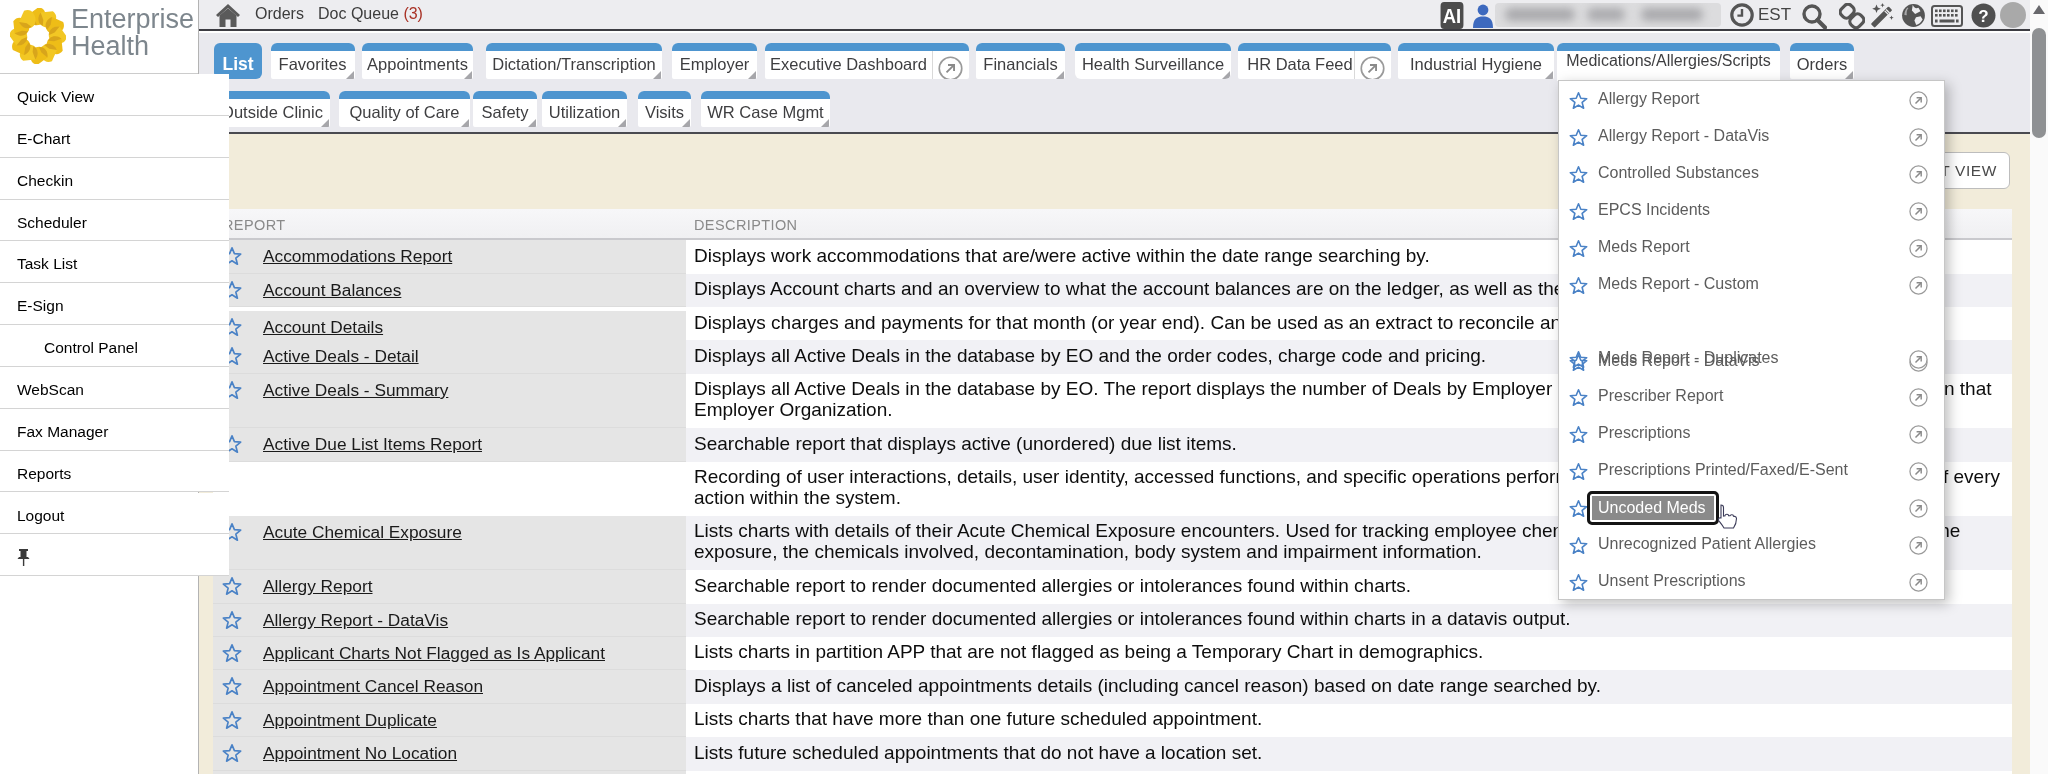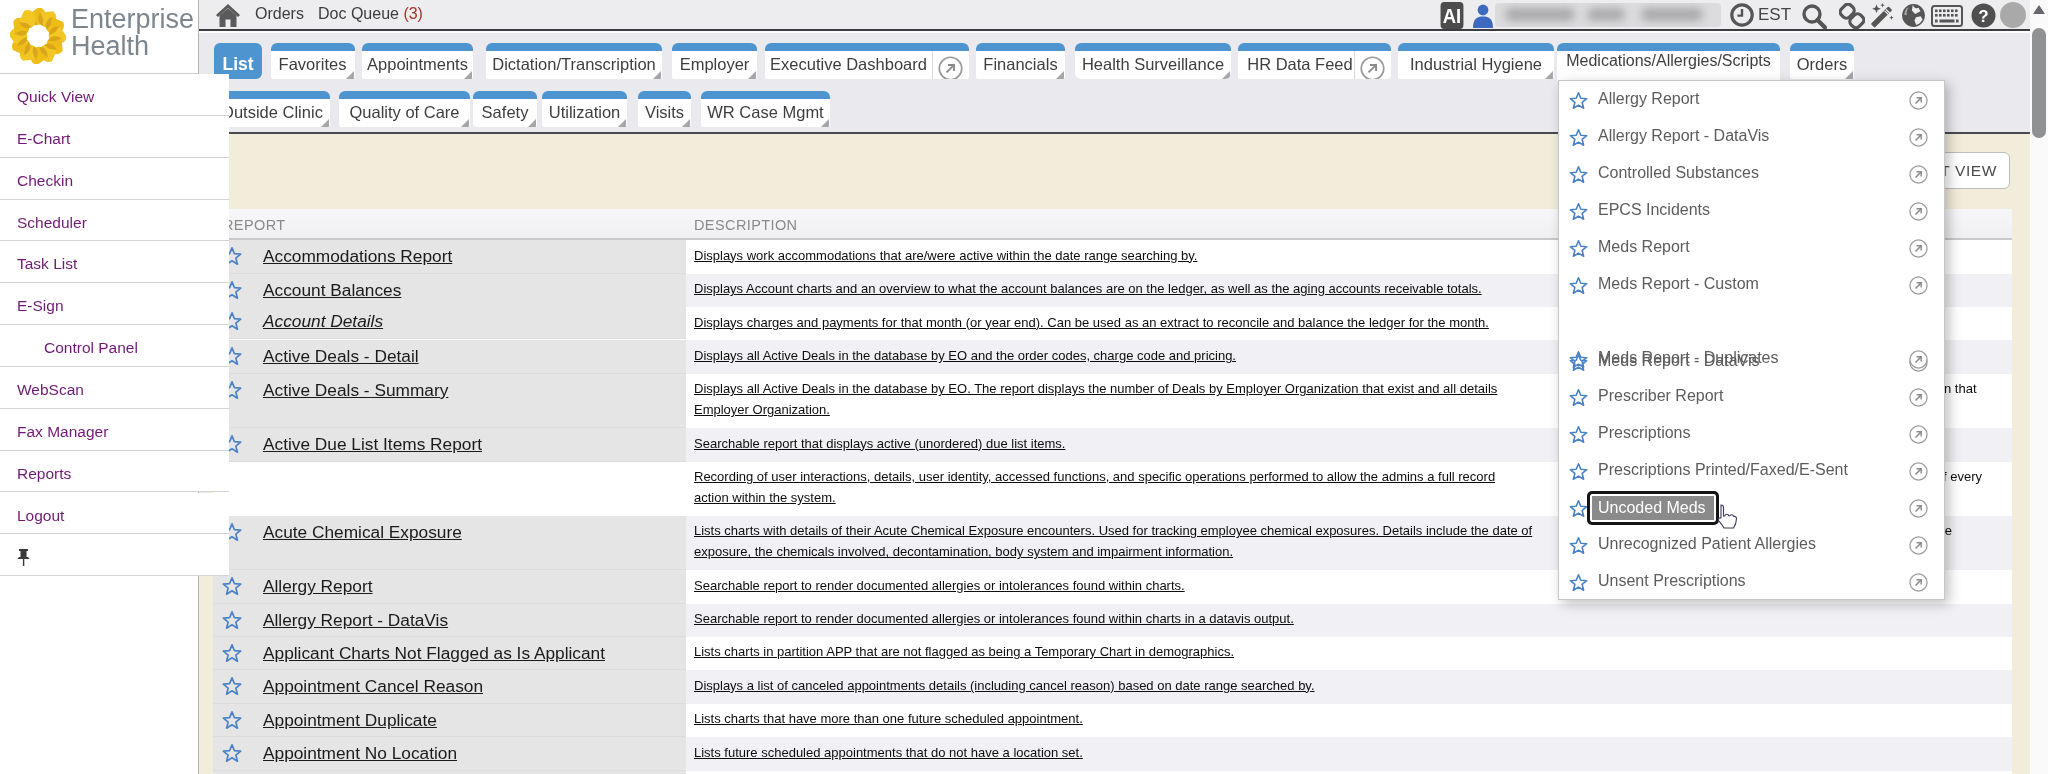--- a/index.html
+++ b/index.html
@@ -4,21 +4,21 @@
 <style>
 * { margin:0; padding:0; box-sizing:border-box; }
 html,body { width:2048px; height:774px; overflow:hidden; }
 body { font-family:"Liberation Sans", sans-serif; position:relative; background:#ffffff; }
 #stage { position:absolute; left:0; top:0; width:2048px; height:774px; overflow:hidden; }
 
 
 #sidebar { position:absolute; left:0; top:0; width:199px; height:774px; background:#ffffff; border-right:1px solid #b3b3b3; z-index:30; }
 #logo { position:absolute; left:0; top:0; width:198px; height:74px; border-bottom:1px solid #cccccc; }
 #logoTxt { position:absolute; left:71px; top:6px; color:#7d868d; font-size:27px; line-height:27px; letter-spacing:0px; }
-.navitem { position:absolute; left:0; width:229px; height:41.85px; line-height:41.85px; padding-left:17px; padding-top:2px; font-size:15.5px; color:#701a75; border-bottom:1px solid #d4d4d4; background:#fff; }
+.navitem { position:absolute; left:0; width:229px; height:41.85px; line-height:41.85px; padding-left:17px; padding-top:2px; font-size:15.5px; color:#000000; border-bottom:1px solid #d4d4d4; background:#fff; }
 
 
 #topbar { position:absolute; left:199px; top:0; width:1831px; height:31px; background:#ededf0; border-bottom:2px solid #3c3c42; z-index:20; }
 #topbar .t { position:absolute; top:5px; font-size:16px; color:#3c3c3c; }
 
 
 #tabbar { position:absolute; left:199px; top:33px; width:1831px; height:101px; background:#e9e9ee; border-bottom:2px solid #4a4a50; z-index:20; }
 .tab { position:absolute; height:36px; background:#ffffff; border-radius:6px 6px 2px 2px; overflow:hidden; }
 .tab .cap { position:absolute; left:0; top:0; right:0; height:8px; background:#4e95cf; }
 .tab .lbl { position:absolute; left:0; right:0; top:8px; height:28px; line-height:27px; text-align:center; font-size:16.5px; color:#3e3e40; white-space:nowrap; }
@@ -28,21 +28,21 @@
 
 #content { position:absolute; left:199px; top:134px; width:1831px; height:640px; background:#f2ecda; z-index:1; }
 #viewbtn { position:absolute; left:1664px; top:18px; width:147px; height:37px; background:#ffffff; border:1px solid #bdbdbd; border-radius:6px; font-size:15.5px; color:#4a4a4a; text-align:right; letter-spacing:0.6px; padding-right:12px; line-height:35px; }
 #table { position:absolute; left:14px; top:75.3px; width:1799px; background:#ffffff; }
 #thead { position:absolute; left:0; top:0; width:1799px; height:31px; background:linear-gradient(#f7f7f9,#f0f0f2); border-bottom:2px solid #c9c9cd; }
 #thead .h { position:absolute; top:8px; font-size:14.5px; color:#8a8a8a; letter-spacing:0.4px; }
 .rrow { position:absolute; left:0; width:473px; background:#e5e5e5; border-bottom:1px solid #dcdcdc; }
 .drow { position:absolute; left:473px; width:1326px; overflow:hidden; }
 .star { position:absolute; left:9px; top:6px; width:20px; height:20px; }
 .rlink { position:absolute; left:50px; top:6px; font-size:17.3px; color:#1a1a1a; text-decoration:underline; white-space:nowrap; }
-.dtxt { position:absolute; left:8px; top:5.5px; font-size:13px; color:#0d0d0d; line-height:20.9px; white-space:nowrap;text-decoration:underline; }
+.dtxt { position:absolute; left:8px; top:5.5px; font-size:19px; color:#0d0d0d; line-height:20.9px; white-space:nowrap; }
 
 
 #dropdown { position:absolute; left:1558px; top:80px; width:387px; height:520px; background:#ffffff; border:1px solid #c6c6c6; box-shadow:4px 4px 12px rgba(0,0,0,0.25); z-index:40; }
 .ditem { position:absolute; left:0; width:385px; height:37px; }
 .ditem .dstar { position:absolute; left:10px; top:9px; width:19px; height:19px; }
 .ditem .dlbl { position:absolute; left:39px; top:8px; font-size:16px; color:#5c5c5c; white-space:nowrap; }
 .ditem .dcirc { position:absolute; right:16px; top:9px; width:19px; height:19px; }
 
 
 #sbar { position:absolute; right:0; top:0; width:18px; height:774px; background:#fafafa; z-index:50; }
@@ -252,21 +252,21 @@
         </div>
         <div class="rrow" style="top: 64.4px; height: 33.4px;">
           <div class="star"><svg width="20" height="20" viewBox="0 0 24 24">
               <path d="M12 2.2 L14.9 9.2 L22.4 9.7 L16.6 14.5 L18.5 21.8 L12 17.8 L5.5 21.8 L7.4 14.5 L1.6 9.7 L9.1 9.2 Z" fill="none" stroke="#4a82c6" stroke-width="2" stroke-linejoin="round"></path>
             </svg></div>
           <div class="rlink">Account Balances</div>
         </div>
         <div class="drow" style="top: 64.4px; height: 33.4px; background: rgb(241, 241, 245);">
           <div class="dtxt">Displays Account charts and an overview to what the account balances are on the ledger, as well as the aging accounts receivable totals.</div>
         </div>
-        <div class="rrow" style="top: 96px; height: 33.4px; font-style: italic;">
+        <div class="rrow" style="top: 102px; height: 33.4px;">
           <div class="star"><svg width="20" height="20" viewBox="0 0 24 24">
               <path d="M12 2.2 L14.9 9.2 L22.4 9.7 L16.6 14.5 L18.5 21.8 L12 17.8 L5.5 21.8 L7.4 14.5 L1.6 9.7 L9.1 9.2 Z" fill="none" stroke="#4a82c6" stroke-width="2" stroke-linejoin="round"></path>
             </svg></div>
           <div class="rlink">Account Details</div>
         </div>
         <div class="drow" style="top: 97.8px; height: 33.4px; background: rgb(255, 255, 255);">
           <div class="dtxt">Displays charges and payments for that month (or year end). Can be used as an extract to reconcile and balance the ledger for the month.</div>
         </div>
         <div class="rrow" style="top: 131.2px; height: 33.4px;">
           <div class="star"><svg width="20" height="20" viewBox="0 0 24 24">

